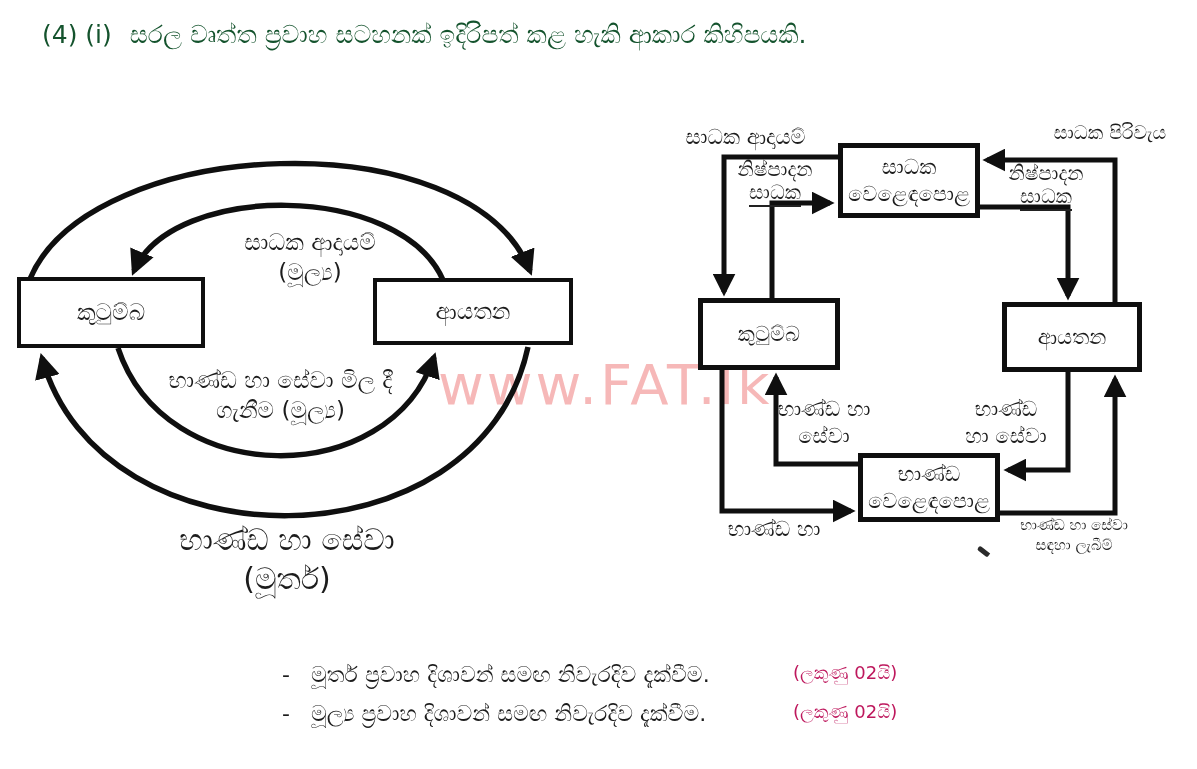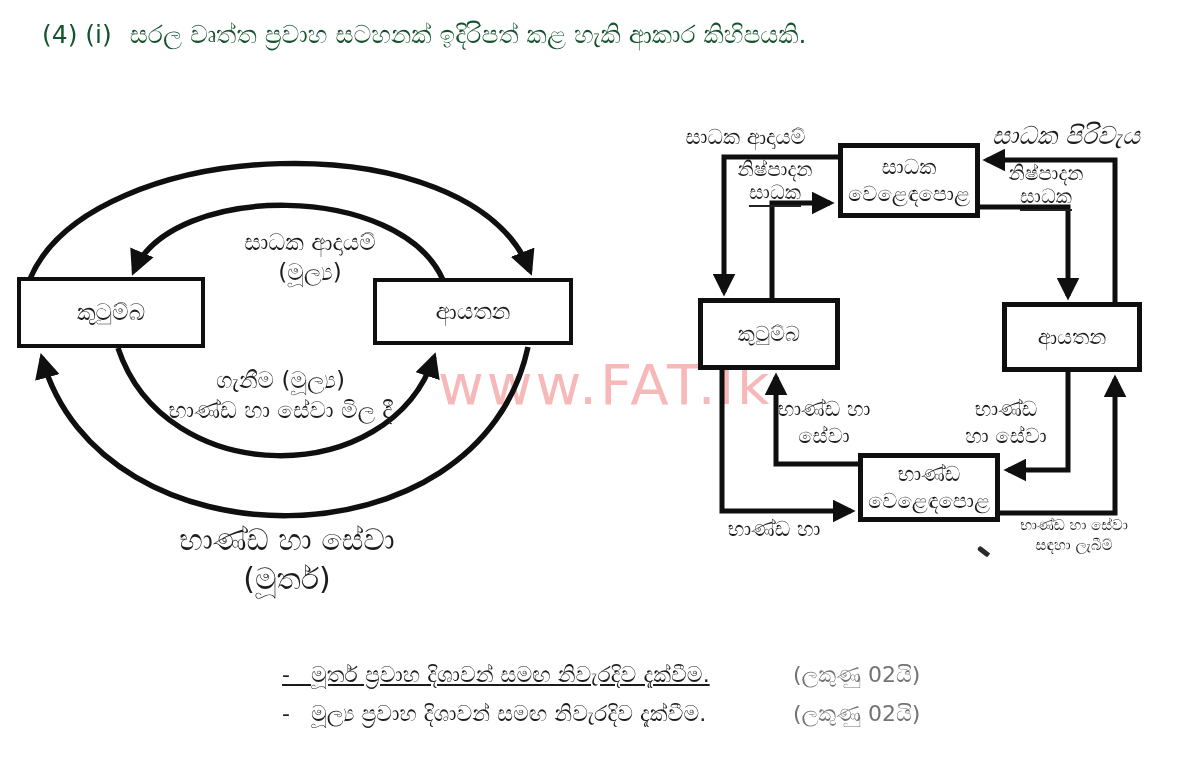--- a/index.html
+++ b/index.html
@@ -7,21 +7,21 @@
   .canvas{position:relative;width:1197px;height:769px;background:#ffffff;overflow:hidden;}
   .lbl{position:absolute;color:#1c1c1c;text-align:center;line-height:1.3;font-size:22px;z-index:4;}
   .lbl .ln{display:block;}
   .underlined{border-bottom:2px solid #222;padding-bottom:1px;}
   .box{position:absolute;border:4px solid #0f0f0f;background:#fff;display:flex;flex-direction:column;
        align-items:center;justify-content:center;color:#1c1c1c;text-align:center;font-size:23px;
        line-height:1.25;z-index:2;box-sizing:border-box;}
   .box-thick{border-width:5px;font-size:21px;}
   .title-row{position:absolute;left:42px;top:20px;display:flex;gap:18px;font-size:25px;color:#14532d;z-index:4;white-space:nowrap;}
   .bullet-row{position:absolute;font-size:22px;color:#1b1b1b;z-index:4;white-space:nowrap;}
-  .marks{position:absolute;font-size:22px;color:#737373;z-index:4;white-space:nowrap;}
+  .marks{position:absolute;font-size:18px;color:#be185d;z-index:4;white-space:nowrap;}
   .watermark{position:absolute;left:398px;top:352px;font-size:56px;font-weight:normal;
              color:rgba(238,125,125,0.55);letter-spacing:3px;z-index:1;white-space:nowrap;margin-left:40px;}
   svg.overlay{position:absolute;left:0;top:0;z-index:3;pointer-events:none;}
   .tick{position:absolute;left:977px;top:549px;width:13px;height:5px;background:#2a2a2a;
         transform:rotate(38deg);border-radius:2px 0 2px 2px;z-index:4;}
 </style>
 </head>
 <body>
 
 <div class="canvas">
@@ -40,22 +40,22 @@
     <span>ආයතන</span>
   </div>
 
 
   <div class="lbl" style="left:200px;top:228px;width:220px;font-size:23px;">
     <span class="ln">සාධක ආදායම්</span>
     <span class="ln">(මූල්‍ය)</span>
   </div>
 
   <div class="lbl" style="left:148px;top:366px;width:265px;font-size:23px;">
+    <span class="ln">භාණ්ඩ හා සේවා මිල දී</span>
     <span class="ln">ගැනීම (මූල්‍ය)</span>
-    <span class="ln">භාණ්ඩ හා සේවා මිල දී</span>
   </div>
 
   <div class="lbl" style="left:152px;top:520px;width:270px;font-size:30px;">භාණ්ඩ හා සේවා (මූර්ත)</div>
 
   <div class="box box-thick" style="left:838px;top:143px;width:142px;height:75px;">
     <span>සාධක</span>
     <span>වෙළෙඳපොළ</span>
   </div>
   <div class="box box-thick" style="left:698px;top:298px;width:142px;height:72px;">
     <span>කුටුම්බ</span>
@@ -68,21 +68,21 @@
     <span>වෙළෙඳපොළ</span>
   </div>
 
   <div class="lbl" style="left:668px;top:124px;width:155px;font-size:21px;">සාධක ආදායම්</div>
 
   <div class="lbl" style="left:723px;top:158px;width:104px;font-size:20px;line-height:1.15;">
     <span class="ln">නිෂ්පාදන</span>
     <span class="ln"><span class="underlined">සාධක</span></span>
   </div>
 
-  <div class="lbl" style="left:982px;top:120px;width:168px;font-size:25px;font-style:italic;">සාධක පිරිවැය</div>
+  <div class="lbl" style="left:1026px;top:120px;width:168px;font-size:19px;">සාධක පිරිවැය</div>
 
   <div class="lbl" style="left:994px;top:162px;width:104px;font-size:20px;line-height:1.15;">
     <span class="ln">නිෂ්පාදන</span>
     <span class="ln"><span class="underlined">සාධක</span></span>
   </div>
 
   <div class="lbl" style="left:768px;top:396px;width:112px;font-size:21px;">
     <span class="ln">භාණ්ඩ හා</span>
     <span class="ln">සේවා</span>
   </div>
@@ -122,21 +122,21 @@
       <path d="M 772,298 L 772,203 L 830,203" marker-end="url(#ah)"></path>
       <path d="M 1115,302 L 1115,160 L 987,160" marker-end="url(#ah)"></path>
       <path d="M 980,207 L 1068,207 L 1068,296" marker-end="url(#ah)"></path>
       <path d="M 858,464 L 776,464 L 776,377" marker-end="url(#ah)"></path>
       <path d="M 722,370 L 722,511 L 851,511" marker-end="url(#ah)"></path>
       <path d="M 1068,372 L 1068,470 L 1008,470" marker-end="url(#ah)"></path>
       <path d="M 1000,513 L 1115,513 L 1115,379" marker-end="url(#ah)"></path>
     </g>
   </svg>
 
-  <div class="bullet-row" style="left:282px;top:662px;text-decoration:underline;">
+  <div class="bullet-row" style="left:282px;top:662px;">
     <span>-</span>&nbsp;&nbsp;
     <span>මූර්ත ප්‍රවාහ දිශාවන් සමඟ නිවැරදිව දැක්වීම.</span>
   </div>
   <div class="marks" style="left:793px;top:662px;">(ලකුණු 02යි)</div>
 
   <div class="bullet-row" style="left:282px;top:701px;">
     <span>-</span>&nbsp;&nbsp;
     <span>මූල්‍ය ප්‍රවාහ දිශාවන් සමඟ නිවැරදිව දැක්වීම.</span>
   </div>
   <div class="marks" style="left:793px;top:701px;">(ලකුණු 02යි)</div>

